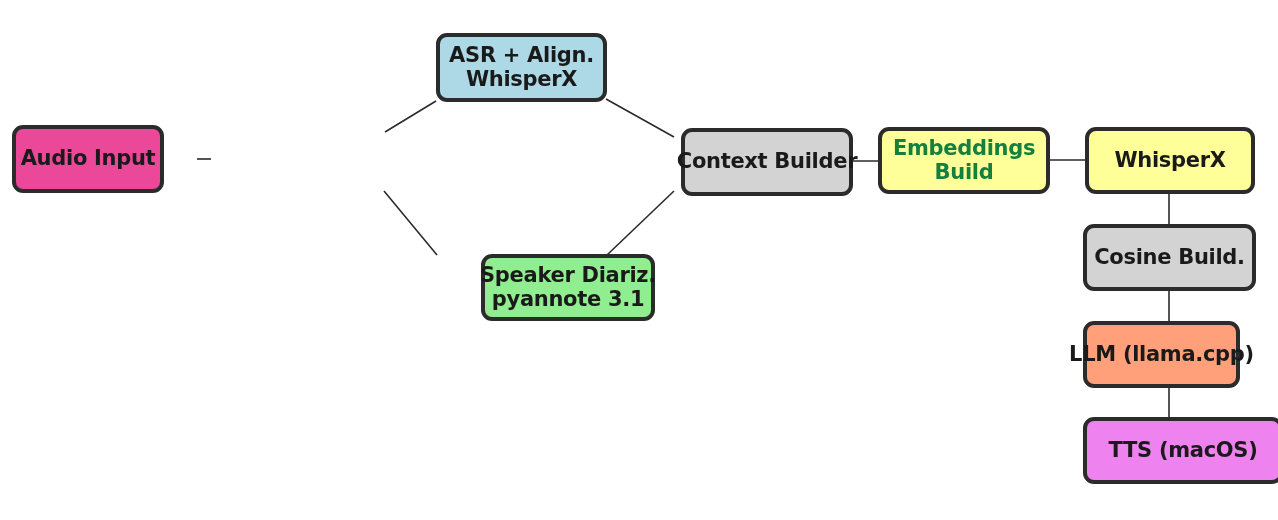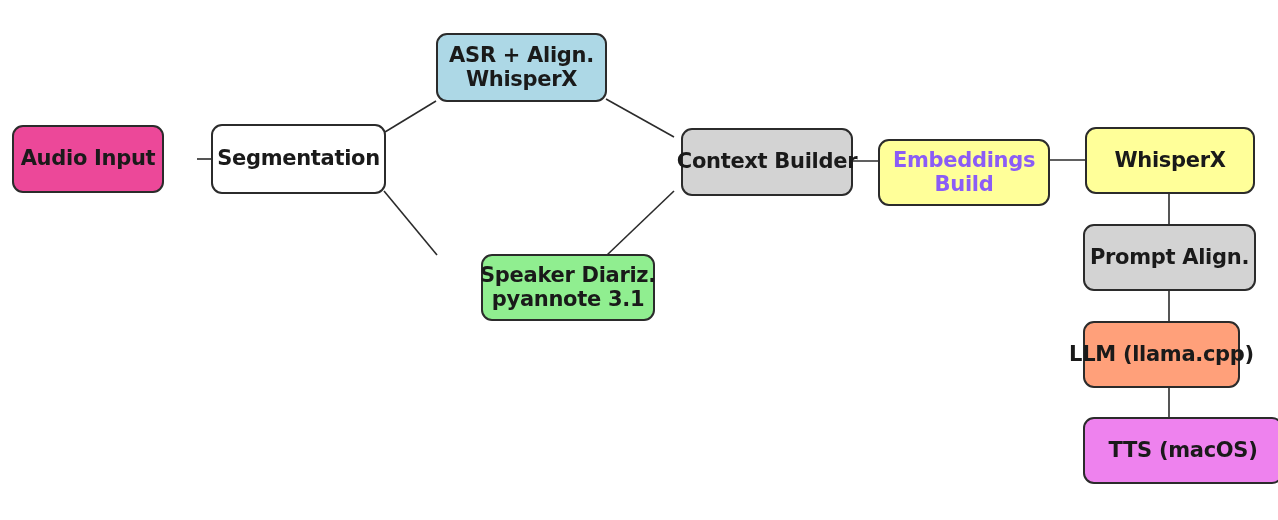--- a/index.html
+++ b/index.html
@@ -19,21 +19,21 @@
     position: absolute;
     left: 0; top: 0;
     width: 1278px;
     height: 520px;
     z-index: 0;
   }
   .node {
     position: absolute;
     z-index: 1;
     box-sizing: border-box;
-    border: 2px solid #14532d;
+    border: 4px solid #14532d;
     border-radius: 11px;
     display: flex;
     flex-direction: column;
     align-items: center;
     justify-content: center;
     font-weight: 700;
     font-size: 21px;
     line-height: 1.13;
     letter-spacing: -0.3px;
     white-space: nowrap;
@@ -56,51 +56,47 @@
       <line x1="1169" y1="194" x2="1169" y2="224" stroke="#2b2b2b" stroke-width="1.6"></line>
       <line x1="1169" y1="291" x2="1169" y2="321" stroke="#2b2b2b" stroke-width="1.6"></line>
       <line x1="1169" y1="388" x2="1169" y2="417" stroke="#2b2b2b" stroke-width="1.6"></line>
     </svg>
 
   <div class="node" style="left: 12px; top: 125px; width: 152px; height: 68px; background: #ec4899; border-color: rgb(43, 43, 43); color: rgb(26, 26, 26);">
     <span>Audio Input</span>
 
   </div>
 
-  <div class="node" style="left: 211px; top: 124px; width: 175px; height: 70px; background: rgb(255, 255, 255); border-color: rgb(43, 43, 43); color: rgb(26, 26, 26);">
-    <span>Segmentation</span>
-
-  </div>
 
   <div class="node" style="left: 436px; top: 33px; width: 171px; height: 69px; background: rgb(173, 216, 230); border-color: rgb(43, 43, 43); color: rgb(26, 26, 26);">
     <span>ASR + Align.</span>
     <span>WhisperX</span>
   </div>
 
   <div class="node" style="left: 433px; top: 254px; width: 174px; height: 67px; background: rgb(144, 238, 144); border-color: rgb(43, 43, 43); color: rgb(26, 26, 26); margin-left: 48px;">
     <span>Speaker Diariz.</span>
     <span>pyannote 3.1</span>
   </div>
 
   <div class="node" style="left: 673px; top: 128px; width: 172px; height: 68px; background: rgb(211, 211, 211); border-color: rgb(43, 43, 43); color: rgb(26, 26, 26); margin-left: 8px;">
     <span>Context Builder</span>
 
   </div>
 
-  <div class="node" style="left: 878px; top: 139px; width: 172px; height: 67px; background: rgb(255, 255, 153); border-color: rgb(43, 43, 43); color: #8b5cf6;">
+  <div class="node" style="left: 878px; top: 127px; width: 172px; height: 67px; background: rgb(255, 255, 153); border-color: rgb(43, 43, 43); color: #15803d;">
     <span>Embeddings</span>
     <span>Build</span>
   </div>
 
   <div class="node" style="left: 1085px; top: 127px; width: 170px; height: 67px; background: rgb(255, 255, 153); border-color: rgb(43, 43, 43); color: rgb(26, 26, 26);">
     <span>WhisperX</span>
   </div>
 
   <div class="node" style="left: 1083px; top: 224px; width: 173px; height: 67px; background: rgb(211, 211, 211); border-color: rgb(43, 43, 43); color: rgb(26, 26, 26);">
-    <span>Prompt Align.</span>
+    <span>Cosine Build.</span>
 
   </div>
 
   <div class="node" style="left: 1083px; top: 321px; width: 157px; height: 67px; background: rgb(255, 160, 122); border-color: rgb(43, 43, 43); color: rgb(26, 26, 26);">
     <span>LLM (llama.cpp)</span>
 
   </div>
 
   <div class="node" style="left: 1083px; top: 417px; width: 200px; height: 67px; background: rgb(238, 130, 238); border-color: rgb(43, 43, 43); color: rgb(26, 26, 26);">
     <span>TTS (macOS)</span>

